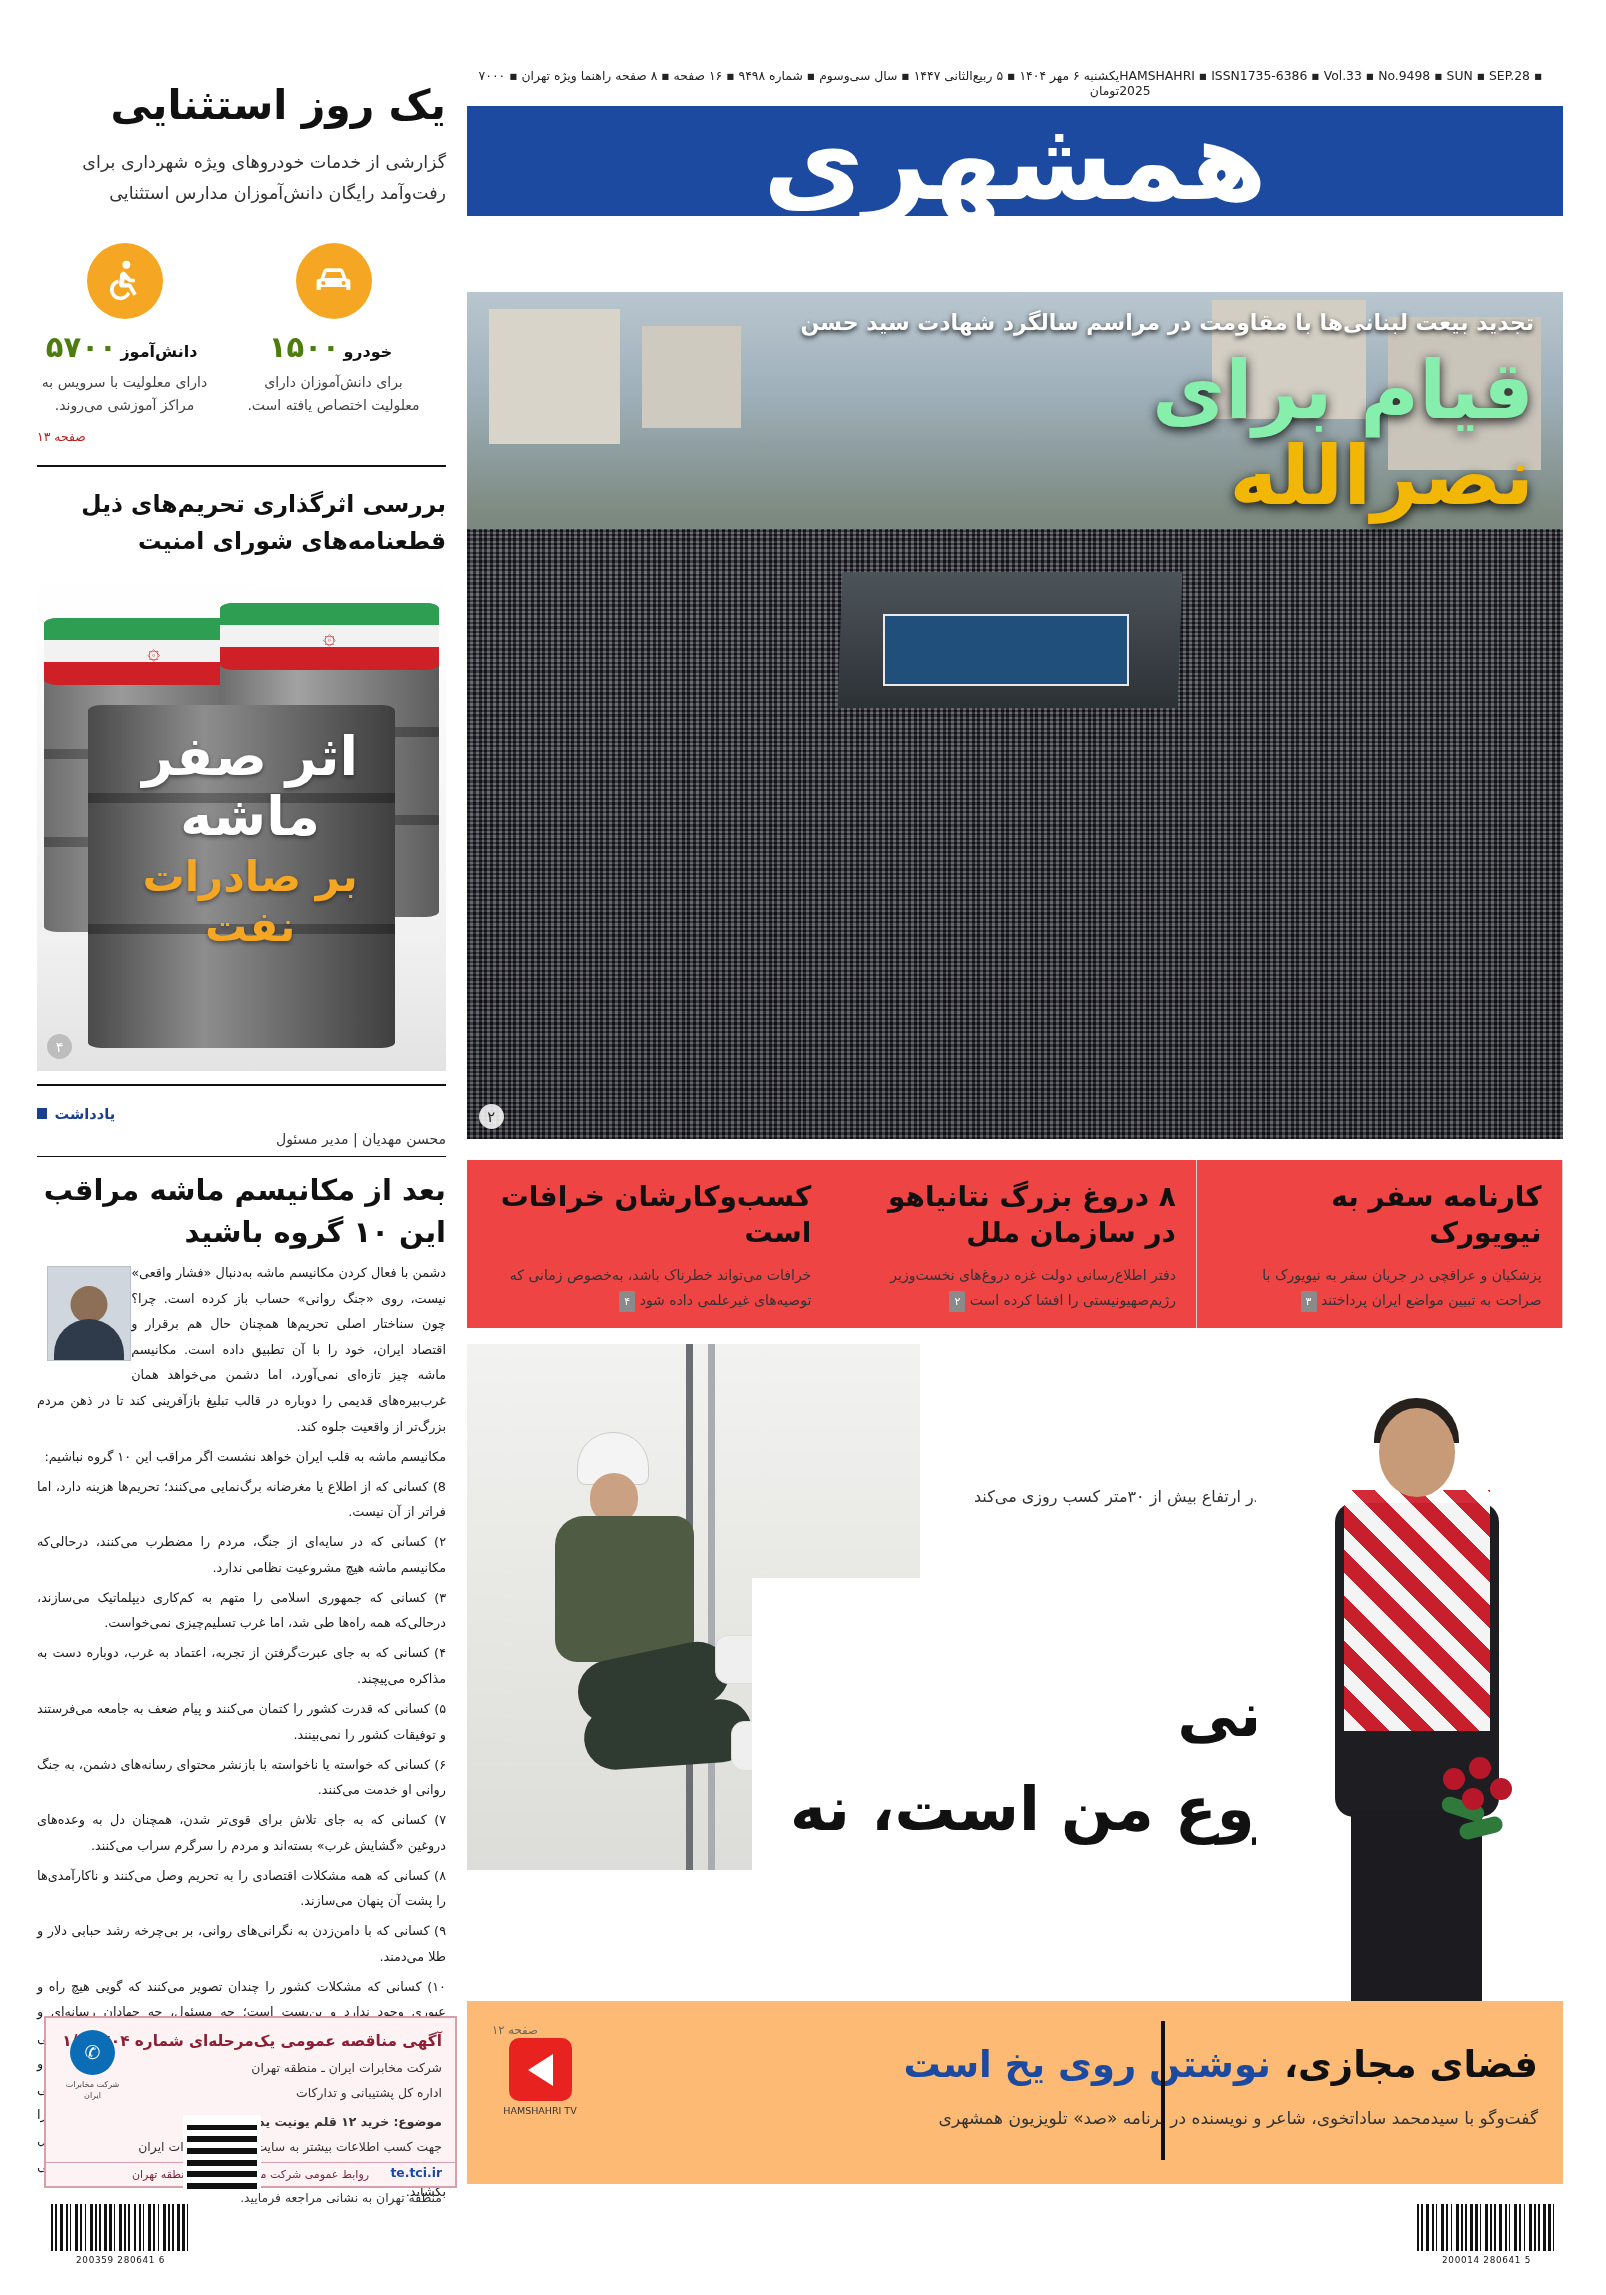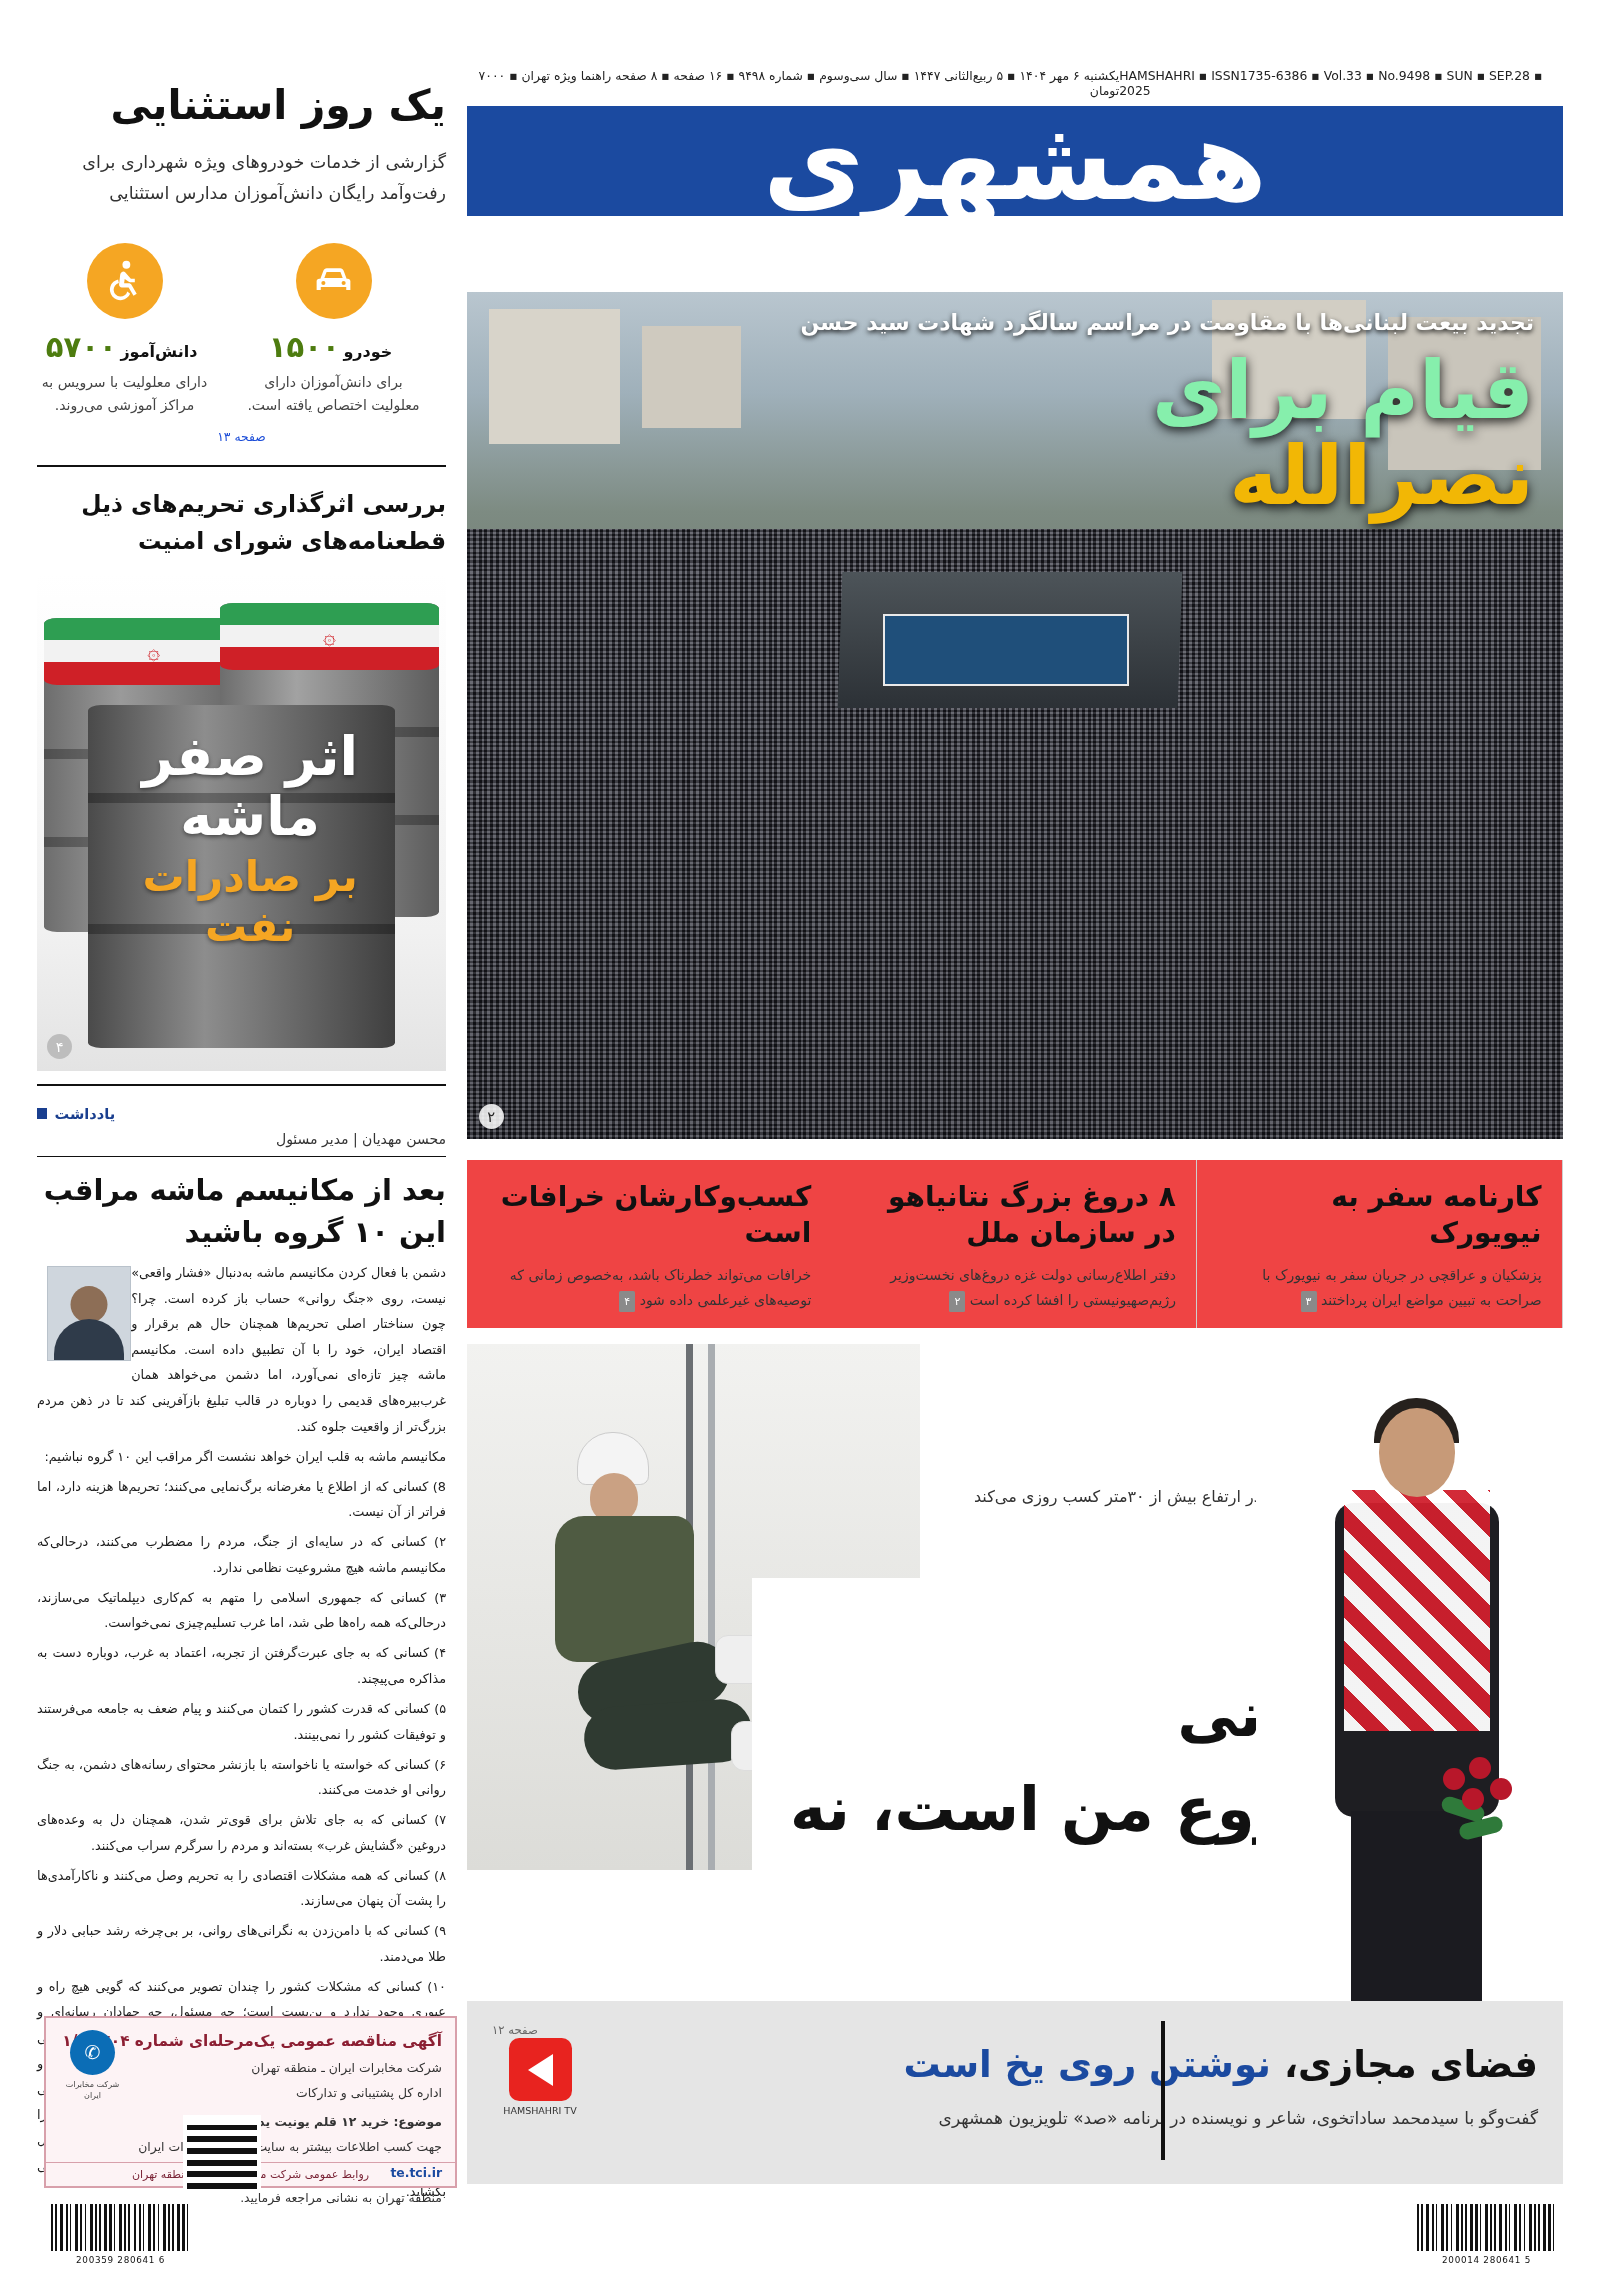--- a/index.html
+++ b/index.html
@@ -10,21 +10,21 @@
   .sidebar{position:absolute;left:37px;top:80px;width:409px;}
   .side-title{font-size:41px;font-weight:bold;line-height:1.25;color:#111;direction:rtl;text-align:right;letter-spacing:-0.7px;}
   .side-sub{margin-top:16px;font-size:17.5px;line-height:1.75;color:#333;direction:rtl;text-align:right;}
   .kpi-wrap{display:flex;flex-direction:row-reverse;justify-content:flex-start;gap:34px;margin-top:34px;}
   .kpi{width:175px;direction:rtl;text-align:center;}
   .kpi-circle{width:76px;height:76px;border-radius:50%;background:#f5a623;margin:0 auto 11.7px auto;display:flex;align-items:center;justify-content:center;}
   .kpi-circle svg{width:45px;height:45px;fill:#fff;}
   .kpi-num{font-size:29px;font-weight:bold;color:#4d7c0f;display:inline-block;}
   .kpi-unit{font-size:16px;font-weight:bold;color:#111;display:inline-block;margin-right:5.8px;}
   .kpi-desc{margin-top:7.3px;font-size:14px;line-height:1.6;color:#444;}
-  .pagetag{font-size:12.4px;color:#1d4ed8;margin-top:13px;text-align:center;direction:rtl;}
+  .pagetag{font-size:12.4px;color:#b91c1c;margin-top:13px;text-align:left;direction:rtl;}
 
   .sep{height:2.2px;background:#111;margin:20.4px 0 19px 0;}
 
   .side-title2{font-size:23.4px;font-weight:bold;line-height:1.6;direction:rtl;text-align:right;color:#111;}
 
   
   .barrels{position:relative;width:409px;height:497px;margin-top:13px;background:linear-gradient(180deg,#ffffff 0%,#f1f1f1 72%,#e3e3e3 100%);overflow:hidden;}
   .barrel{position:absolute;border-radius:13px/5.8px;}
   .b-back{width:219px;height:314px;left:7.3px;top:44px;background:linear-gradient(90deg,#6d6d6d,#9a9a9a 35%,#5c5c5c);}
   .b-back2{width:219px;height:314px;left:183px;top:29px;background:linear-gradient(90deg,#6d6d6d,#a2a2a2 35%,#5c5c5c);}
@@ -131,21 +131,21 @@
   .ath-scarf{position:absolute;left:88px;top:117px;width:146px;height:241px;background:repeating-linear-gradient(45deg,#fff 0 16px,#d01f2d 16px 32px);opacity:.95;}
   .ath-body{position:absolute;left:79px;top:130px;width:164px;height:314px;border-radius:19px;background:#1e1e22;}
   .ath-legs{position:absolute;left:95px;top:438px;width:131px;height:241px;background:#1b1b20;border-radius:0 0 13px 13px;}
   .ath-sh1{position:absolute;left:82px;top:673px;width:80px;height:34px;border-radius:16px;background:#b9472f;}
   .ath-sh2{position:absolute;left:158px;top:673px;width:80px;height:34px;border-radius:16px;background:#b9472f;}
   .ath-flowers{position:absolute;left:181px;top:380px;width:95px;height:110px;}
   .ath-flowers i{position:absolute;width:22px;height:22px;border-radius:50%;background:#b8172a;}
   .ath-leaf{position:absolute;width:44px;height:16px;border-radius:22px;background:#2f7a3a;}
 
   
-  .bottom{position:absolute;left:467px;top:2001px;width:1096px;height:183px;background:#e5e5e5;direction:rtl;}
+  .bottom{position:absolute;left:467px;top:2001px;width:1096px;height:183px;background:#fdba74;direction:rtl;}
   .bottom .inner{padding:22px 25px;}
   .bottom h3{margin:0;font-size:37px;font-weight:bold;line-height:1.3;color:#111;}
   .bottom h3 .blue{color:#1b4aa0;}
   .bottom p{margin:14.6px 0 0 0;font-size:17px;color:#333;line-height:1.7;}
   .tvlogo{position:absolute;left:29px;top:37px;width:88px;text-align:center;}
   .tvlogo .box{width:63px;height:63px;border-radius:10.2px;background:#e8231f;margin:0 auto;display:flex;align-items:center;justify-content:center;}
   .tvlogo .tri{width:0;height:0;border-top:16px solid transparent;border-bottom:16px solid transparent;border-right:25px solid #fff;}
   .tvlogo .cap{font-size:9.5px;color:#333;margin-top:4.4px;}
   .bot-page{position:absolute;left:16px;top:-20.4px;font-size:11.7px;color:#666;}
   .qr{position:absolute;left:183px;top:2115px;width:70px;height:70px;background:

